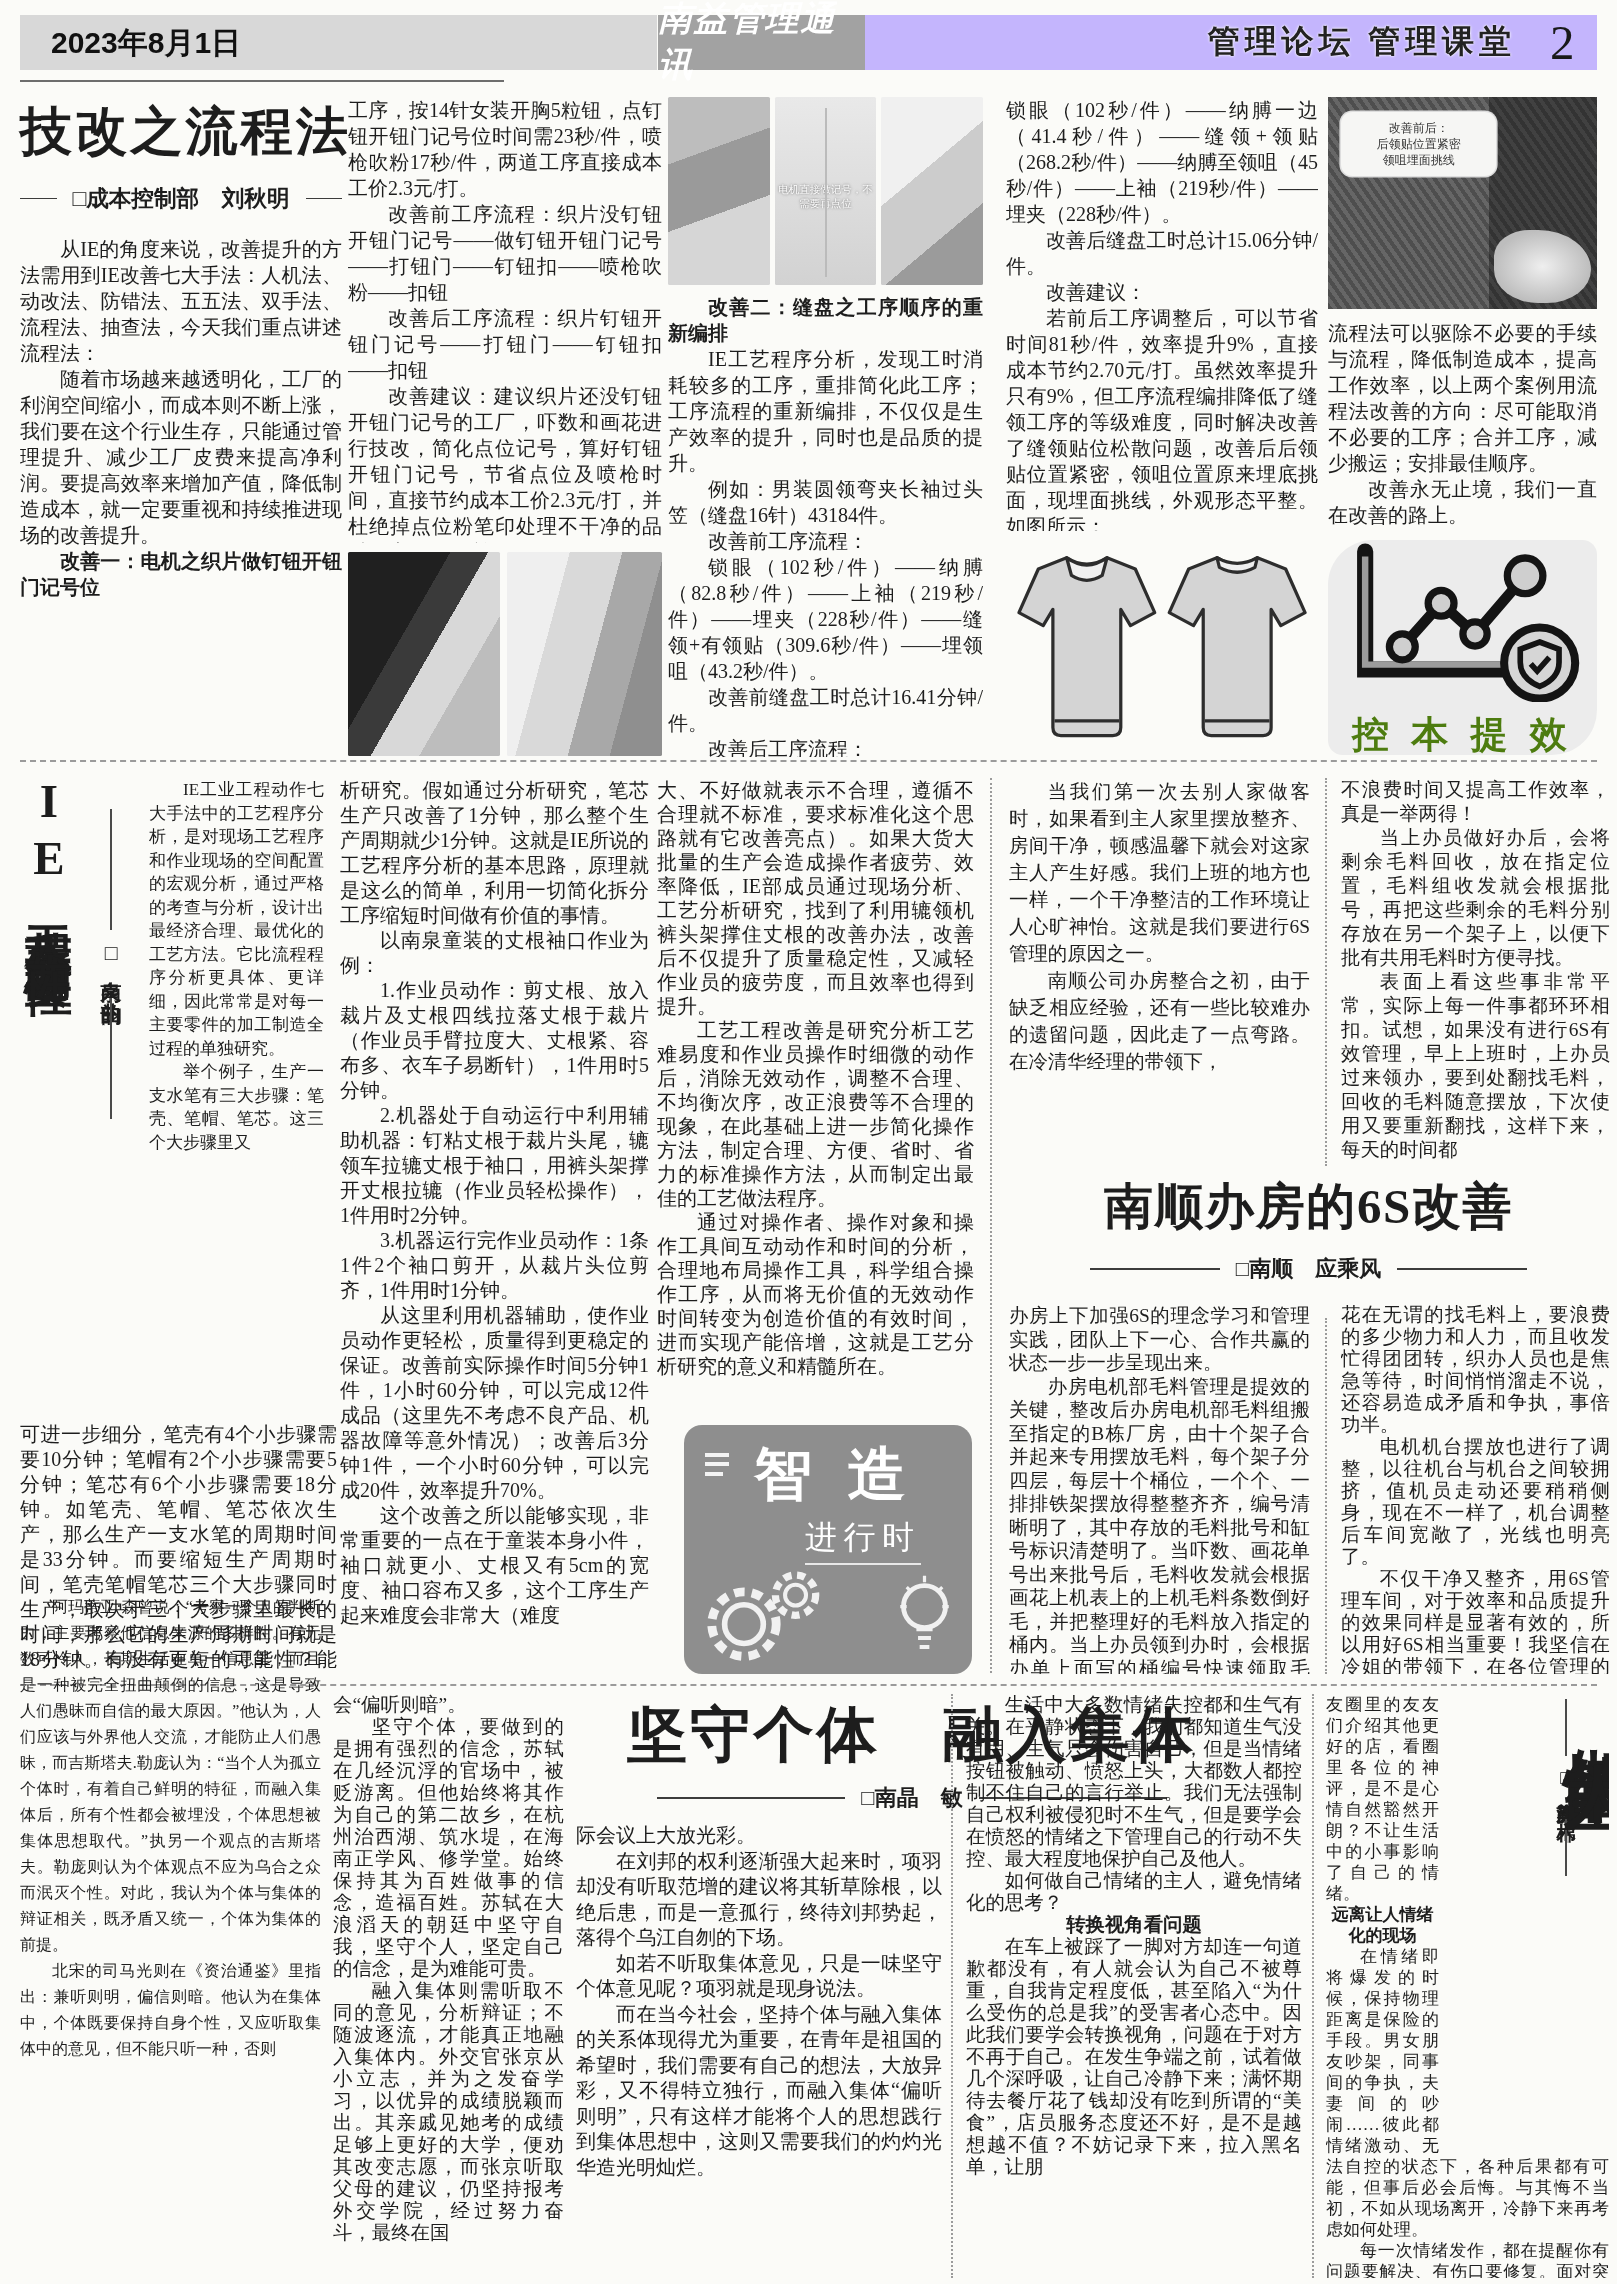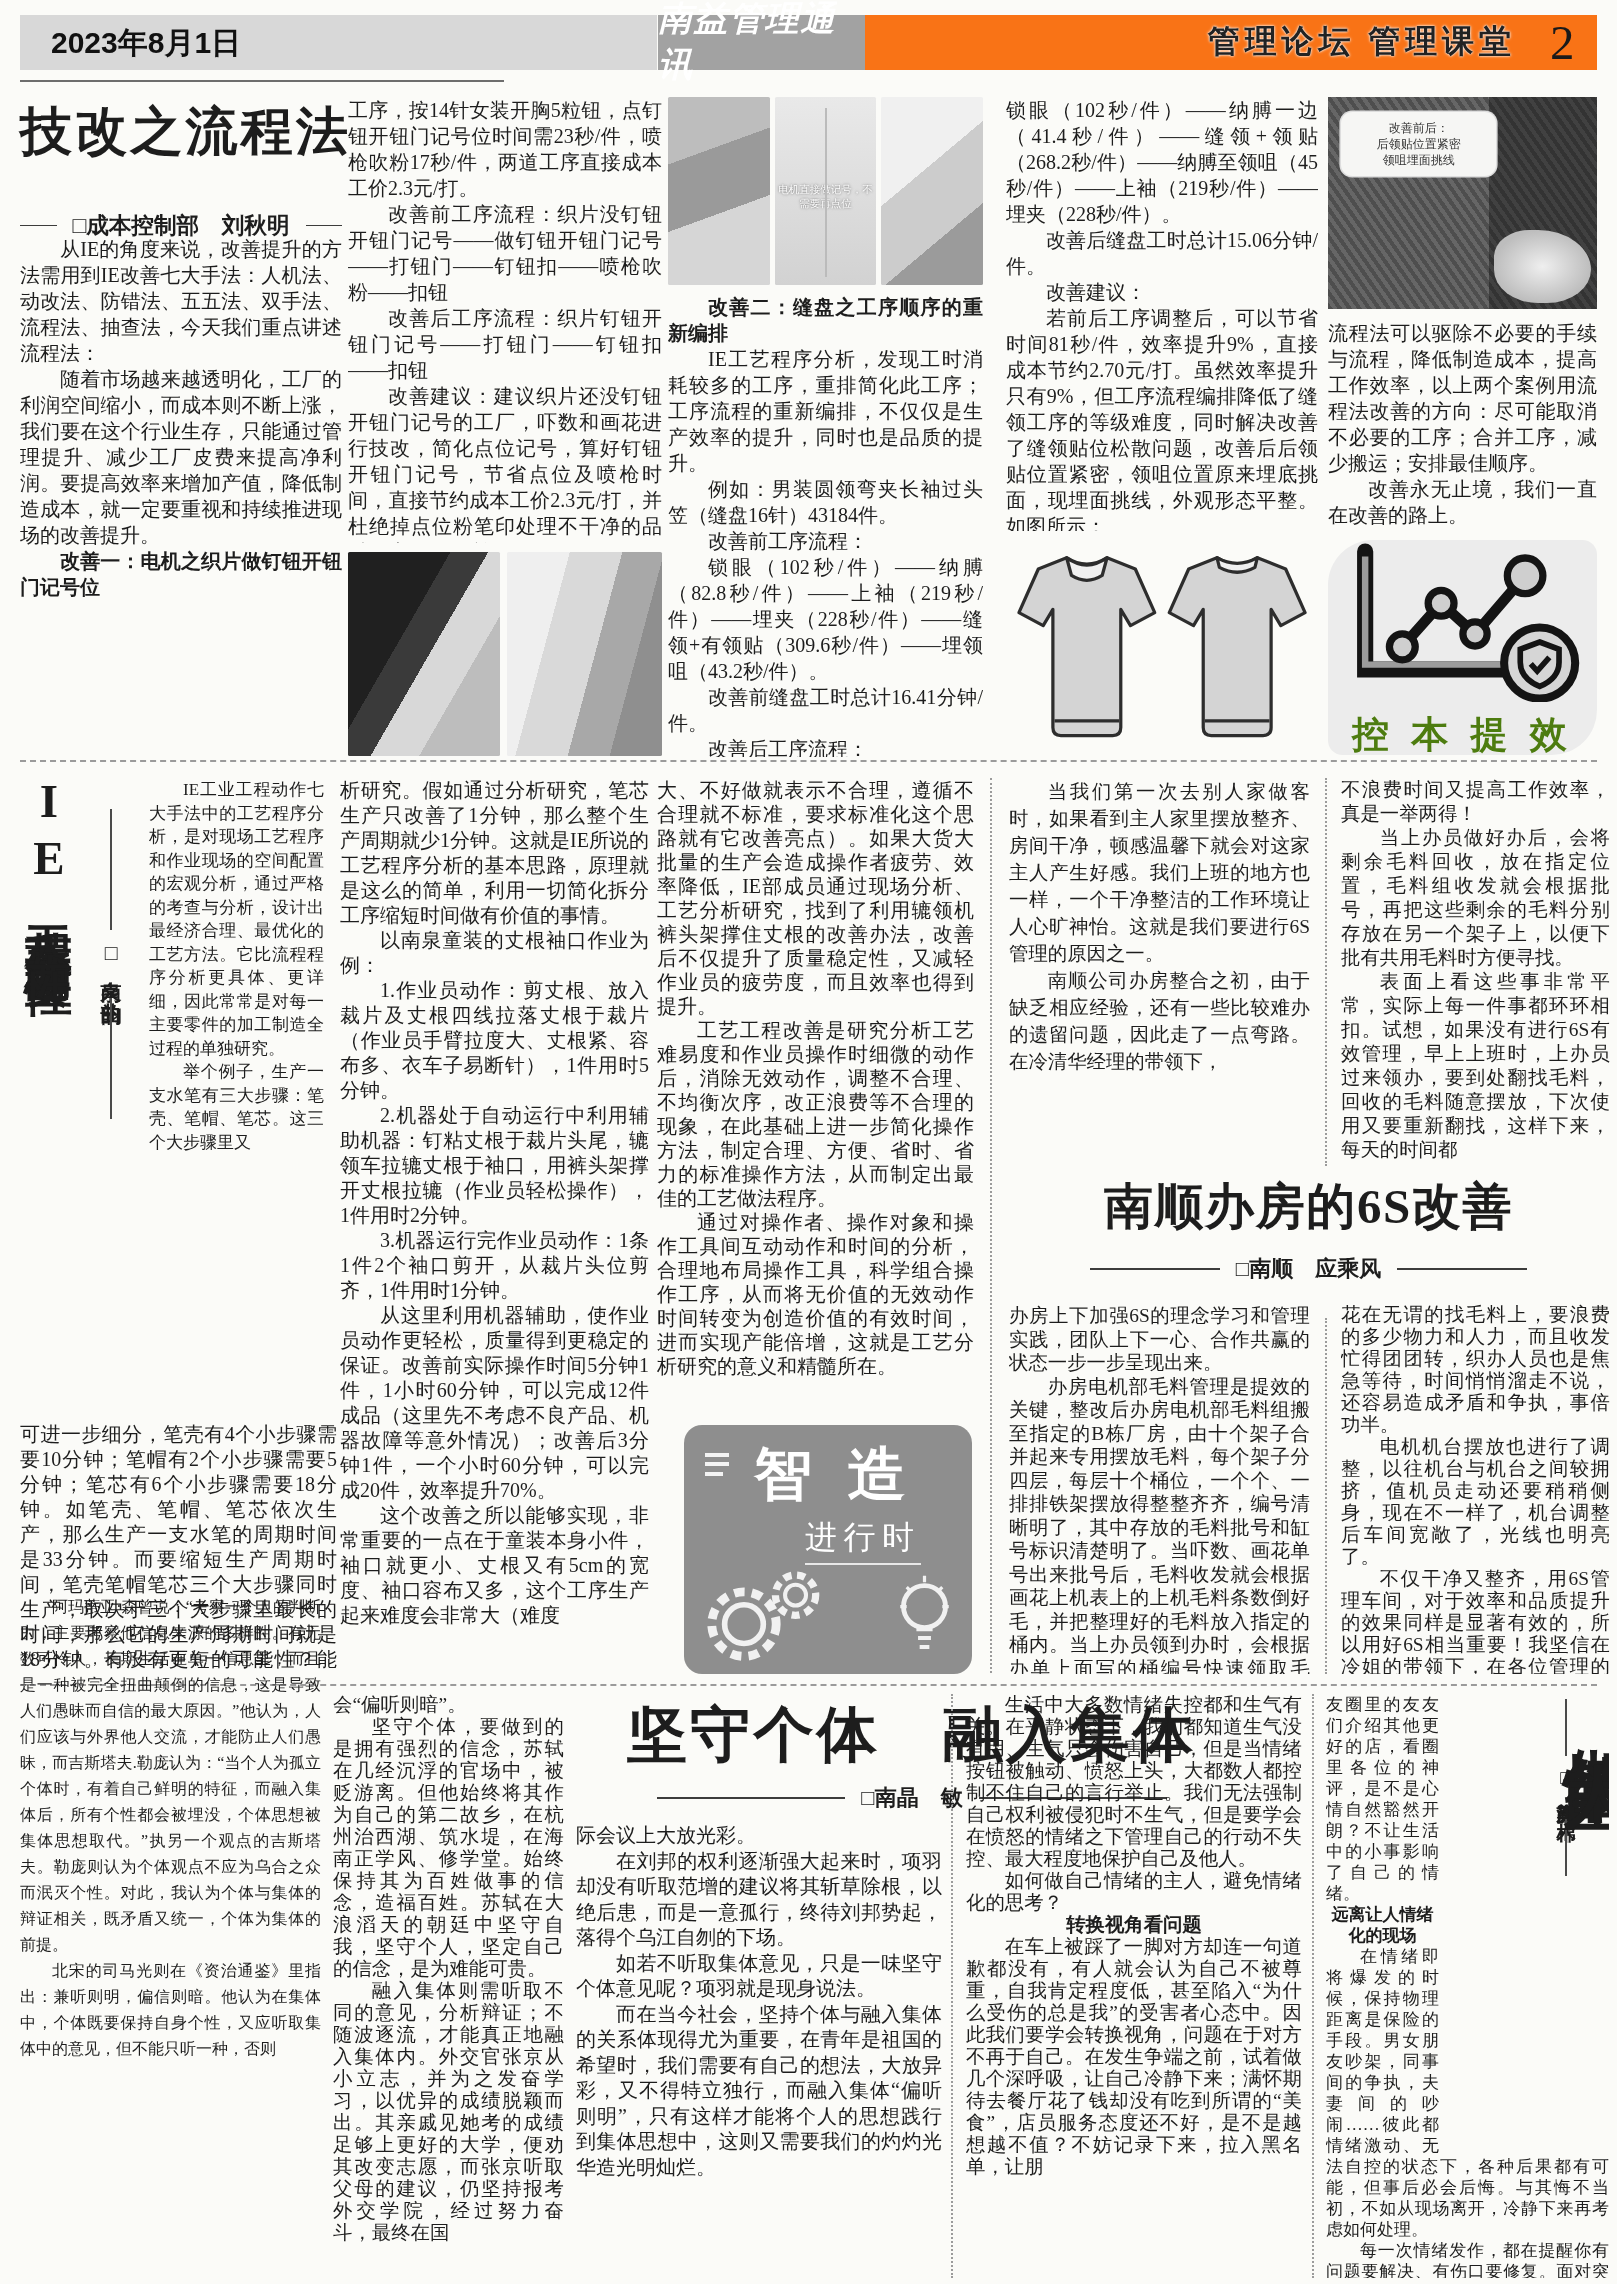--- a/index.html
+++ b/index.html
@@ -38,28 +38,28 @@
 <body>
 
 <div id="page">
 
   <div class="abs" style="left:20px;top:14.6px;width:637px;height:55px;background:#d8d8d8;">
     <div class="h-sans" style="padding-left:31px;line-height:55px;font-size:30px;font-weight:700;color:#111;">2023年8月1日</div>
   </div>
   <div class="abs" style="left:658px;top:14.6px;width:208px;height:55px;background:#a2a2a2;display:flex;align-items:center;justify-content:center;">
     <div style="font-size:34px;font-weight:700;font-style:italic;color:#fff;letter-spacing:1.6px;">南益管理通讯</div>
   </div>
-  <div class="abs" style="left:865px;top:14.6px;width:732px;height:55px;background:#f97316;display:flex;align-items:center;justify-content:flex-end;">
+  <div class="abs" style="left:865px;top:14.6px;width:732px;height:55px;background:#c4b5fd;display:flex;align-items:center;justify-content:flex-end;">
     <div style="font-size:32px;font-weight:700;color:#222;letter-spacing:4.9px;text-shadow:0 0 1.6px #fff,0 0 3.2px #fff;">管理论坛  管理课堂</div>
     <div style="font-size:49px;margin:0 22.6px 0 34px;color:#1a1a1a;">2</div>
   </div>
   <div class="abs" style="left:20px;top:80px;width:484px;border-top:2.4px solid #6d6d6d;"></div>
 
   <div class="abs" style="left:20px;top:97px;width:322px;font-size:52px;font-weight:800;letter-spacing:3.2px;white-space:nowrap;">技改之流程法</div>
-  <div class="byline" style="left:20px;top:183px;width:322px;margin-top:27px;">
+  <div class="byline" style="left:20px;top:183px;width:322px;">
     <span class="rl"></span>
     <span class="bt" style="font-size:22.6px;">□成本控制部　刘秋明</span>
     <span class="rl"></span>
   </div>
   <div class="col" style="left:20px;top:236px;width:322px;height:521px;font-size:20px;line-height:26px;">
       <p class="para">从IE的角度来说，改善提升的方法需用到IE改善七大手法：人机法、动改法、防错法、五五法、双手法、流程法、抽查法，今天我们重点讲述流程法：</p>
       <p class="para">随着市场越来越透明化，工厂的利润空间缩小，而成本则不断上涨，我们要在这个行业生存，只能通过管理提升、减少工厂皮费来提高净利润。要提高效率来增加产值，降低制造成本，就一定要重视和持续推进现场的改善提升。</p>
       <p class="para bold">改善一：电机之织片做钉钮开钮门记号位</p>
     </div>
 

